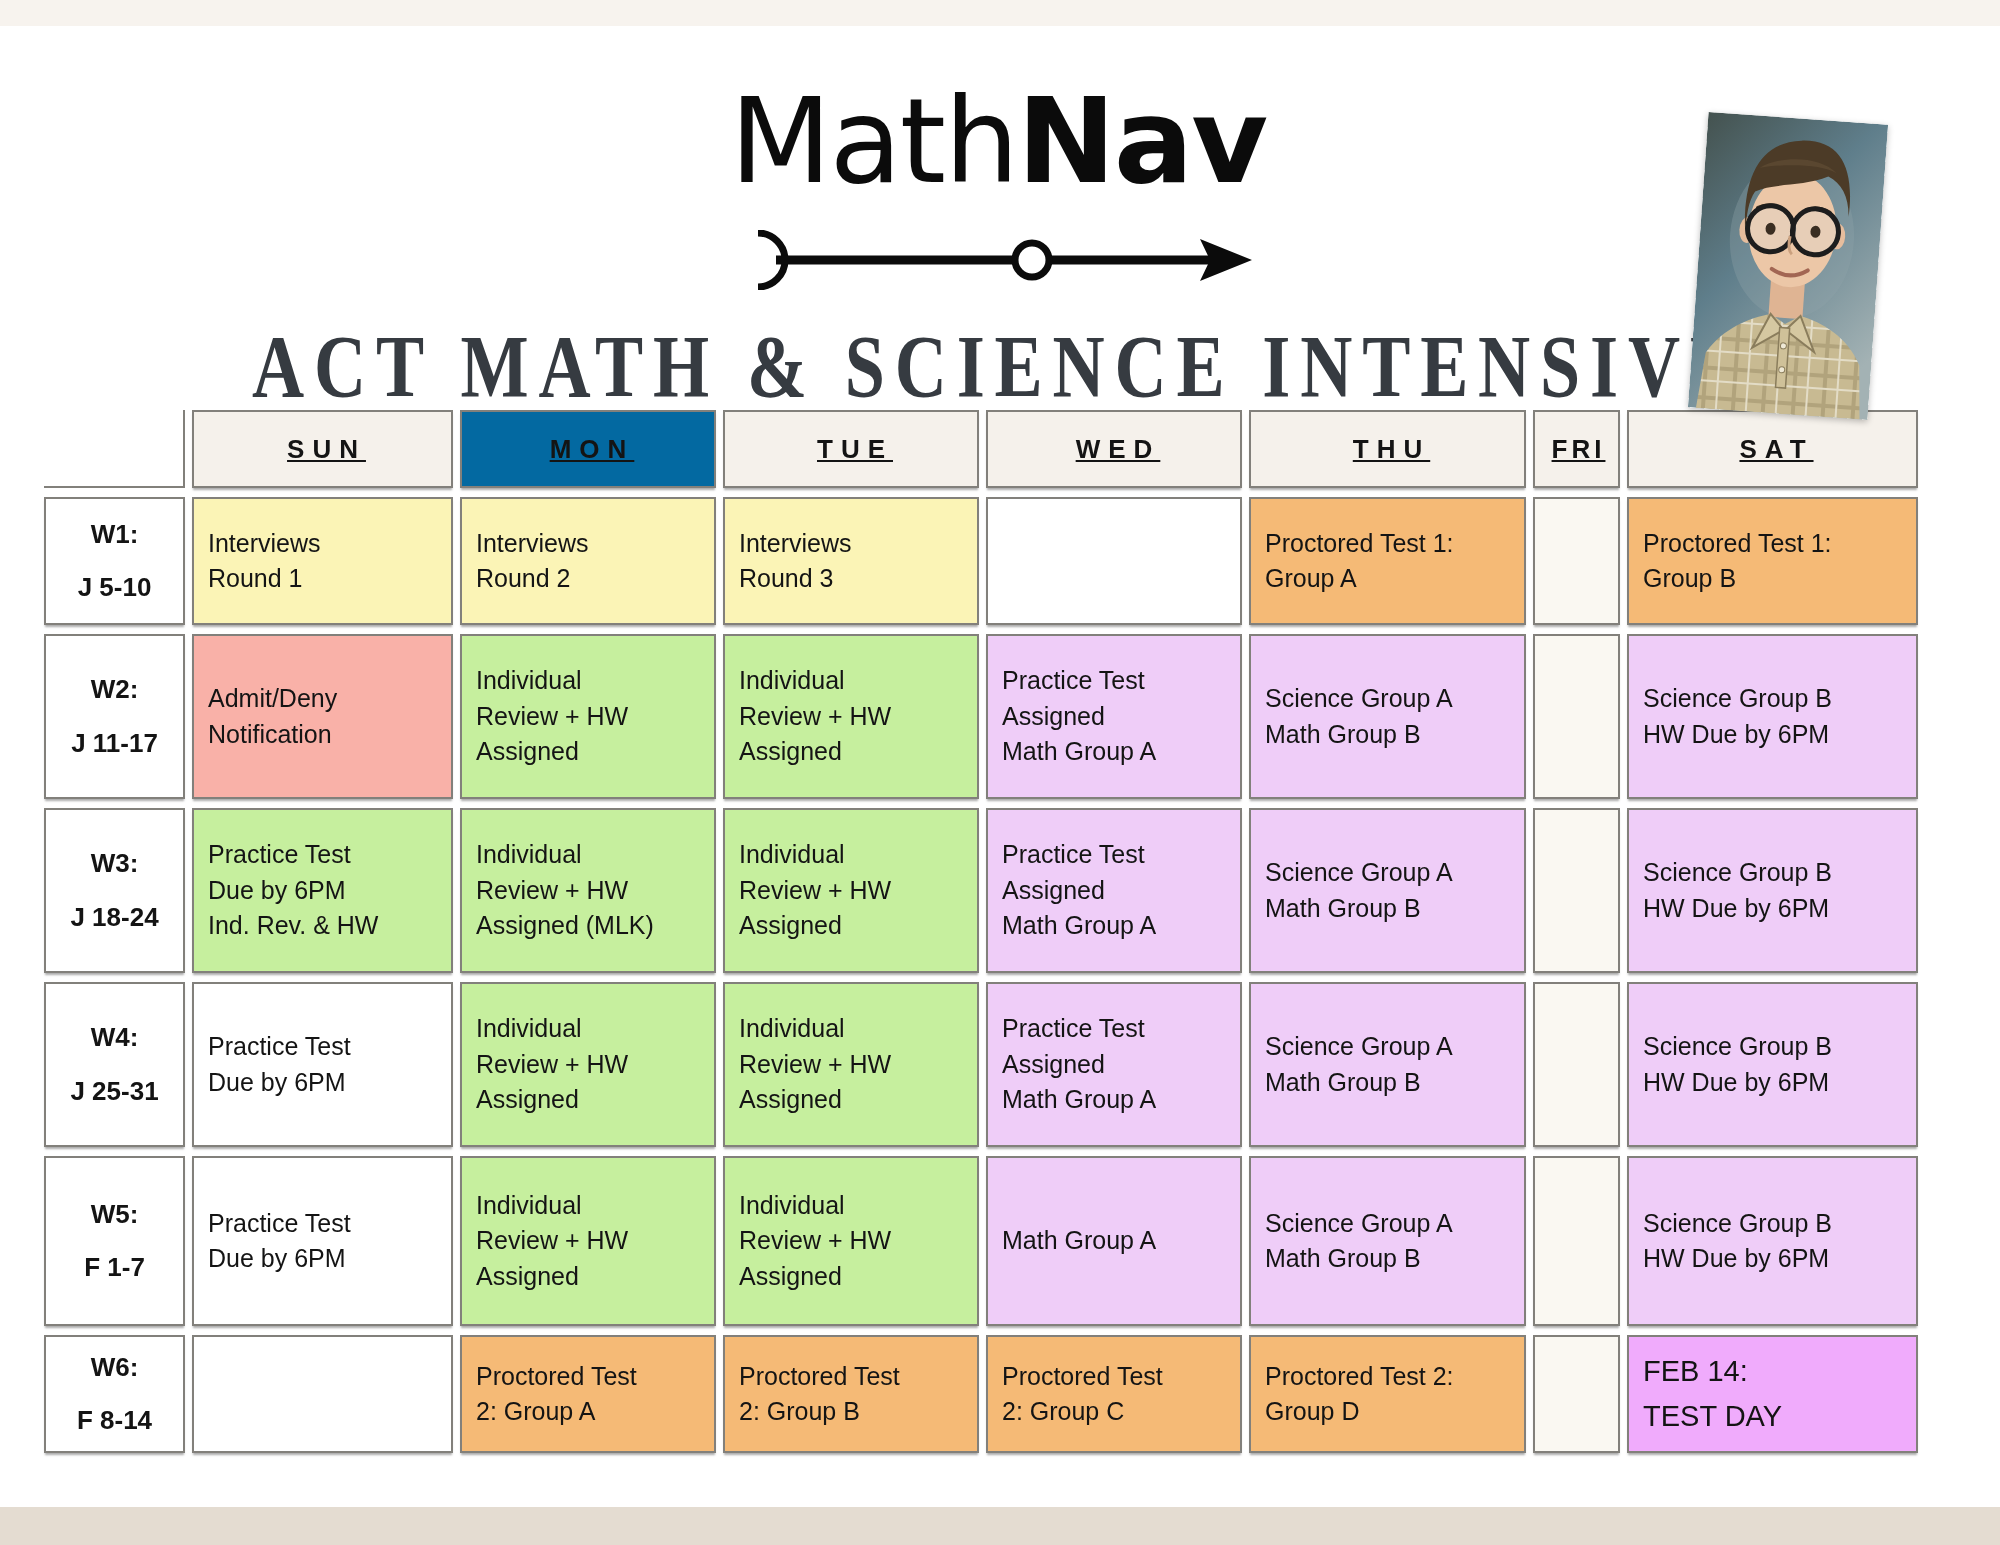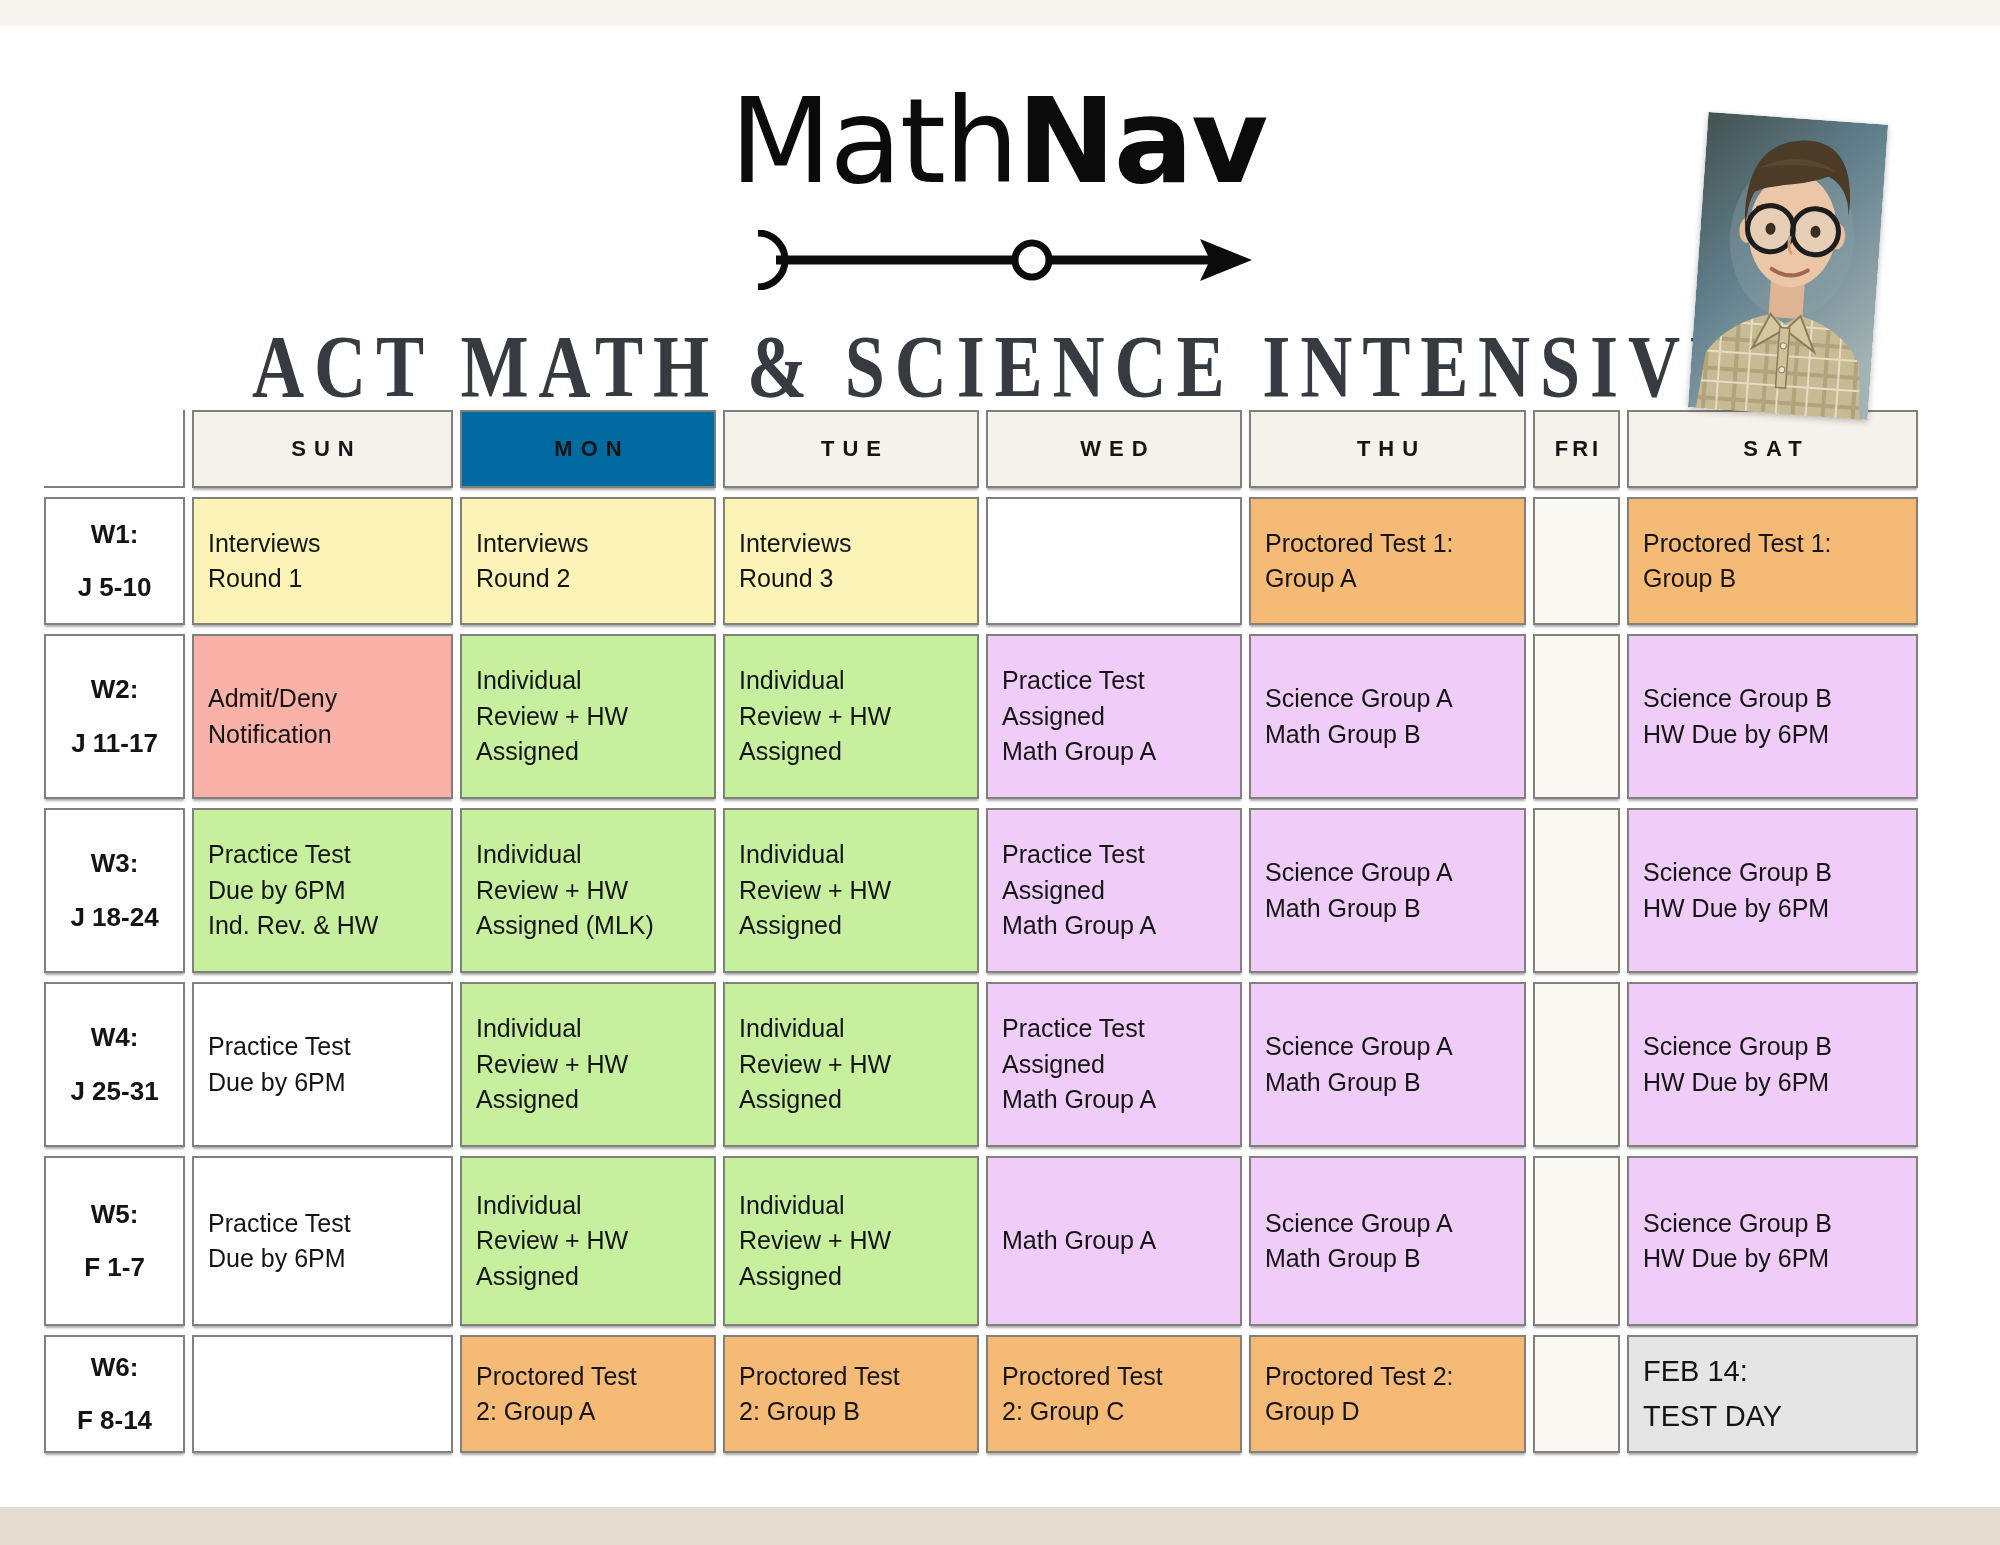--- a/index.html
+++ b/index.html
@@ -29,22 +29,22 @@
 
   
   #schedule-grid{position:absolute;left:44px;top:410px;display:grid;
     grid-template-columns:141px 261px 256px 256px 256px 277px 87px 291px;
     grid-template-rows:78px 128px 165px 165px 165px 170px 118px;
     gap:9px 7px;}
   .cell{border:2px solid #82807B;box-shadow:0 3px 2px -1px rgba(90,90,90,.5);
         padding:14px 14px;display:flex;flex-direction:column;justify-content:center;
         font-size:25px;line-height:1.42;white-space:pre-line;color:#141414;
         box-sizing:border-box;}
-  .hdr{align-items:center;justify-content:center;font-weight:700;font-size:22px;
-       letter-spacing:8px;text-indent:8px;padding:16px;}
+  .hdr{align-items:center;justify-content:center;font-weight:700;font-size:26px;
+       letter-spacing:8px;text-indent:8px;padding:16px;text-decoration:underline;}
   .hdr-fri{letter-spacing:4px;text-indent:4px;}
   .label{align-items:center;justify-content:center;text-align:center;font-weight:700;
          font-size:26px;line-height:2.05;padding:4px;}
   .corner{border:none;border-right:2px solid #82807B;border-bottom:2px solid #82807B;
           box-shadow:none;}
   .big-note{font-size:29px;font-weight:400;line-height:1.55;}
 </style>
 </head>
 <body>
 
@@ -208,18 +208,18 @@
       <div class="cell " style="background: rgb(255, 255, 255);"></div>
       <div class="cell " style="background: rgb(245, 186, 118);">Proctored Test
 2: Group A</div>
       <div class="cell " style="background: rgb(245, 186, 118);">Proctored Test
 2: Group B</div>
       <div class="cell " style="background: rgb(245, 186, 118);">Proctored Test
 2: Group C</div>
       <div class="cell " style="background: rgb(245, 186, 118);">Proctored Test 2:
 Group D</div>
       <div class="cell " style="background: rgb(250, 248, 242);"></div>
-      <div class="cell big-note" style="background: #e5e5e5;">FEB 14:
+      <div class="cell big-note" style="background: #f0abfc;">FEB 14:
 TEST DAY</div>
     </div>
 
   <div class="strip-bottom"></div>
 </div>
 
 </body></html>

